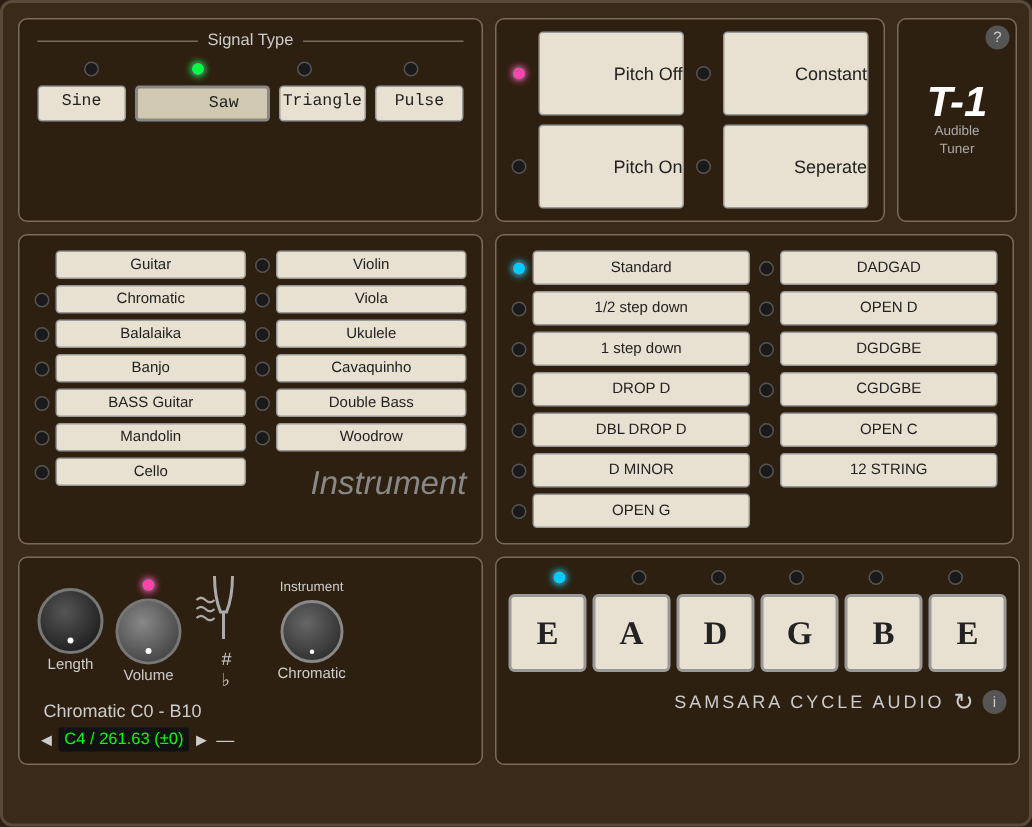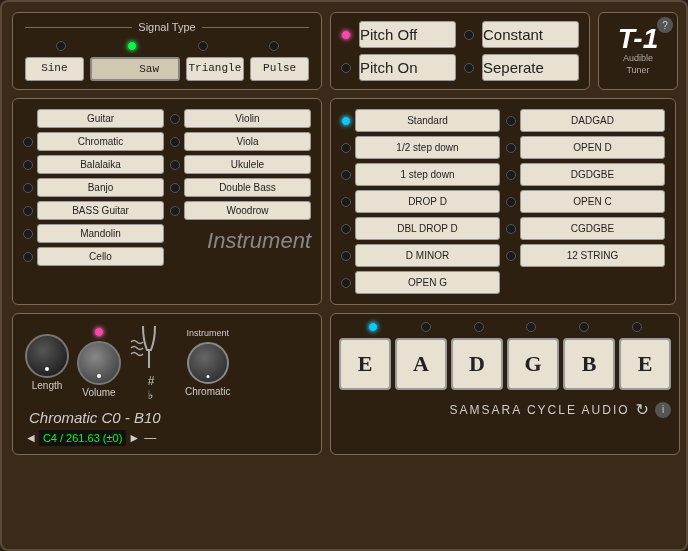--- a/index.html
+++ b/index.html
@@ -111,24 +111,24 @@
     .pitch-row {
       display: flex;
       align-items: center;
       gap: 8px;
     }
     .pitch-btn {
       flex: 1;
       background: #e8e0d0;
       border: 1px solid #999;
       border-radius: 3px;
-      padding: 4px 0;
-      font-size: 15px;
+      padding: 20px 0;
+      font-size: 12px;
       color: #222;
-      text-align: left;
+      text-align: right;
       cursor: pointer;
     }
     
     .t1-panel {
       background: #2e2010;
       border: 1.5px solid #7a6a5a;
       border-radius: 6px;
       padding: 6px 10px;
       flex: 1;
       display: flex;
@@ -332,24 +332,23 @@
       border: 2px solid #888;
       cursor: pointer;
       position: relative;
     }
     .chromatic-label {
       color: #ccc;
       font-size: 10px;
     }
     .pitch-range {
       color: #ccc;
-      font-size: 15px;
+      font-size: 12px;
       background: #2e2010;
       padding: 2px 4px;
-      font-style: italic;
     }
     .pitch-value-row {
       display: flex;
       align-items: center;
       gap: 2px;
     }
     .pitch-arrow {
       color: #ccc;
       font-size: 12px;
       cursor: pointer;
@@ -532,20 +531,24 @@
           <div class="inst-item">
             <div class="inst-led" style="background:#1a1a1a;border:1px solid #555;"></div>
             <div class="inst-btn">Viola</div>
           </div>
           <div class="inst-item">
             <div class="inst-led" style="background:#1a1a1a;border:1px solid #555;"></div>
             <div class="inst-btn">Ukulele</div>
           </div>
           <div class="inst-item">
             <div class="inst-led" style="background:#1a1a1a;border:1px solid #555;"></div>
+            <div class="inst-btn">Cavaquinho</div>
+          </div>
+          <div class="inst-item">
+            <div class="inst-led" style="background:#1a1a1a;border:1px solid #555;"></div>
             <div class="inst-btn">Double Bass</div>
           </div>
           <div class="inst-item">
             <div class="inst-led" style="background:#1a1a1a;border:1px solid #555;"></div>
             <div class="inst-btn">Woodrow</div>
           </div>
           <div style="text-align:right; margin-top:4px;">
             <span class="instrument-label">Instrument</span>
           </div>
         </div>
@@ -592,25 +595,25 @@
           <div class="tuning-item">
             <div class="led" style="background:#1a1a1a;border:1px solid #555;width:10px;height:10px;border-radius:50%;flex-shrink:0;"></div>
             <div class="tuning-btn">OPEN D</div>
           </div>
           <div class="tuning-item">
             <div class="led" style="background:#1a1a1a;border:1px solid #555;width:10px;height:10px;border-radius:50%;flex-shrink:0;"></div>
             <div class="tuning-btn">DGDGBE</div>
           </div>
           <div class="tuning-item">
             <div class="led" style="background:#1a1a1a;border:1px solid #555;width:10px;height:10px;border-radius:50%;flex-shrink:0;"></div>
+            <div class="tuning-btn">CGDGBE</div>
+          </div>
+          <div class="tuning-item">
+            <div class="led" style="background:#1a1a1a;border:1px solid #555;width:10px;height:10px;border-radius:50%;flex-shrink:0;"></div>
             <div class="tuning-btn">OPEN C</div>
-          </div>
-          <div class="tuning-item">
-            <div class="led" style="background:#1a1a1a;border:1px solid #555;width:10px;height:10px;border-radius:50%;flex-shrink:0;"></div>
-            <div class="tuning-btn">CGDGBE</div>
           </div>
           <div class="tuning-item">
             <div class="led" style="background:#1a1a1a;border:1px solid #555;width:10px;height:10px;border-radius:50%;flex-shrink:0;"></div>
             <div class="tuning-btn">12 STRING</div>
           </div>
         </div>
       </div>
     </div>
 
   </div>

